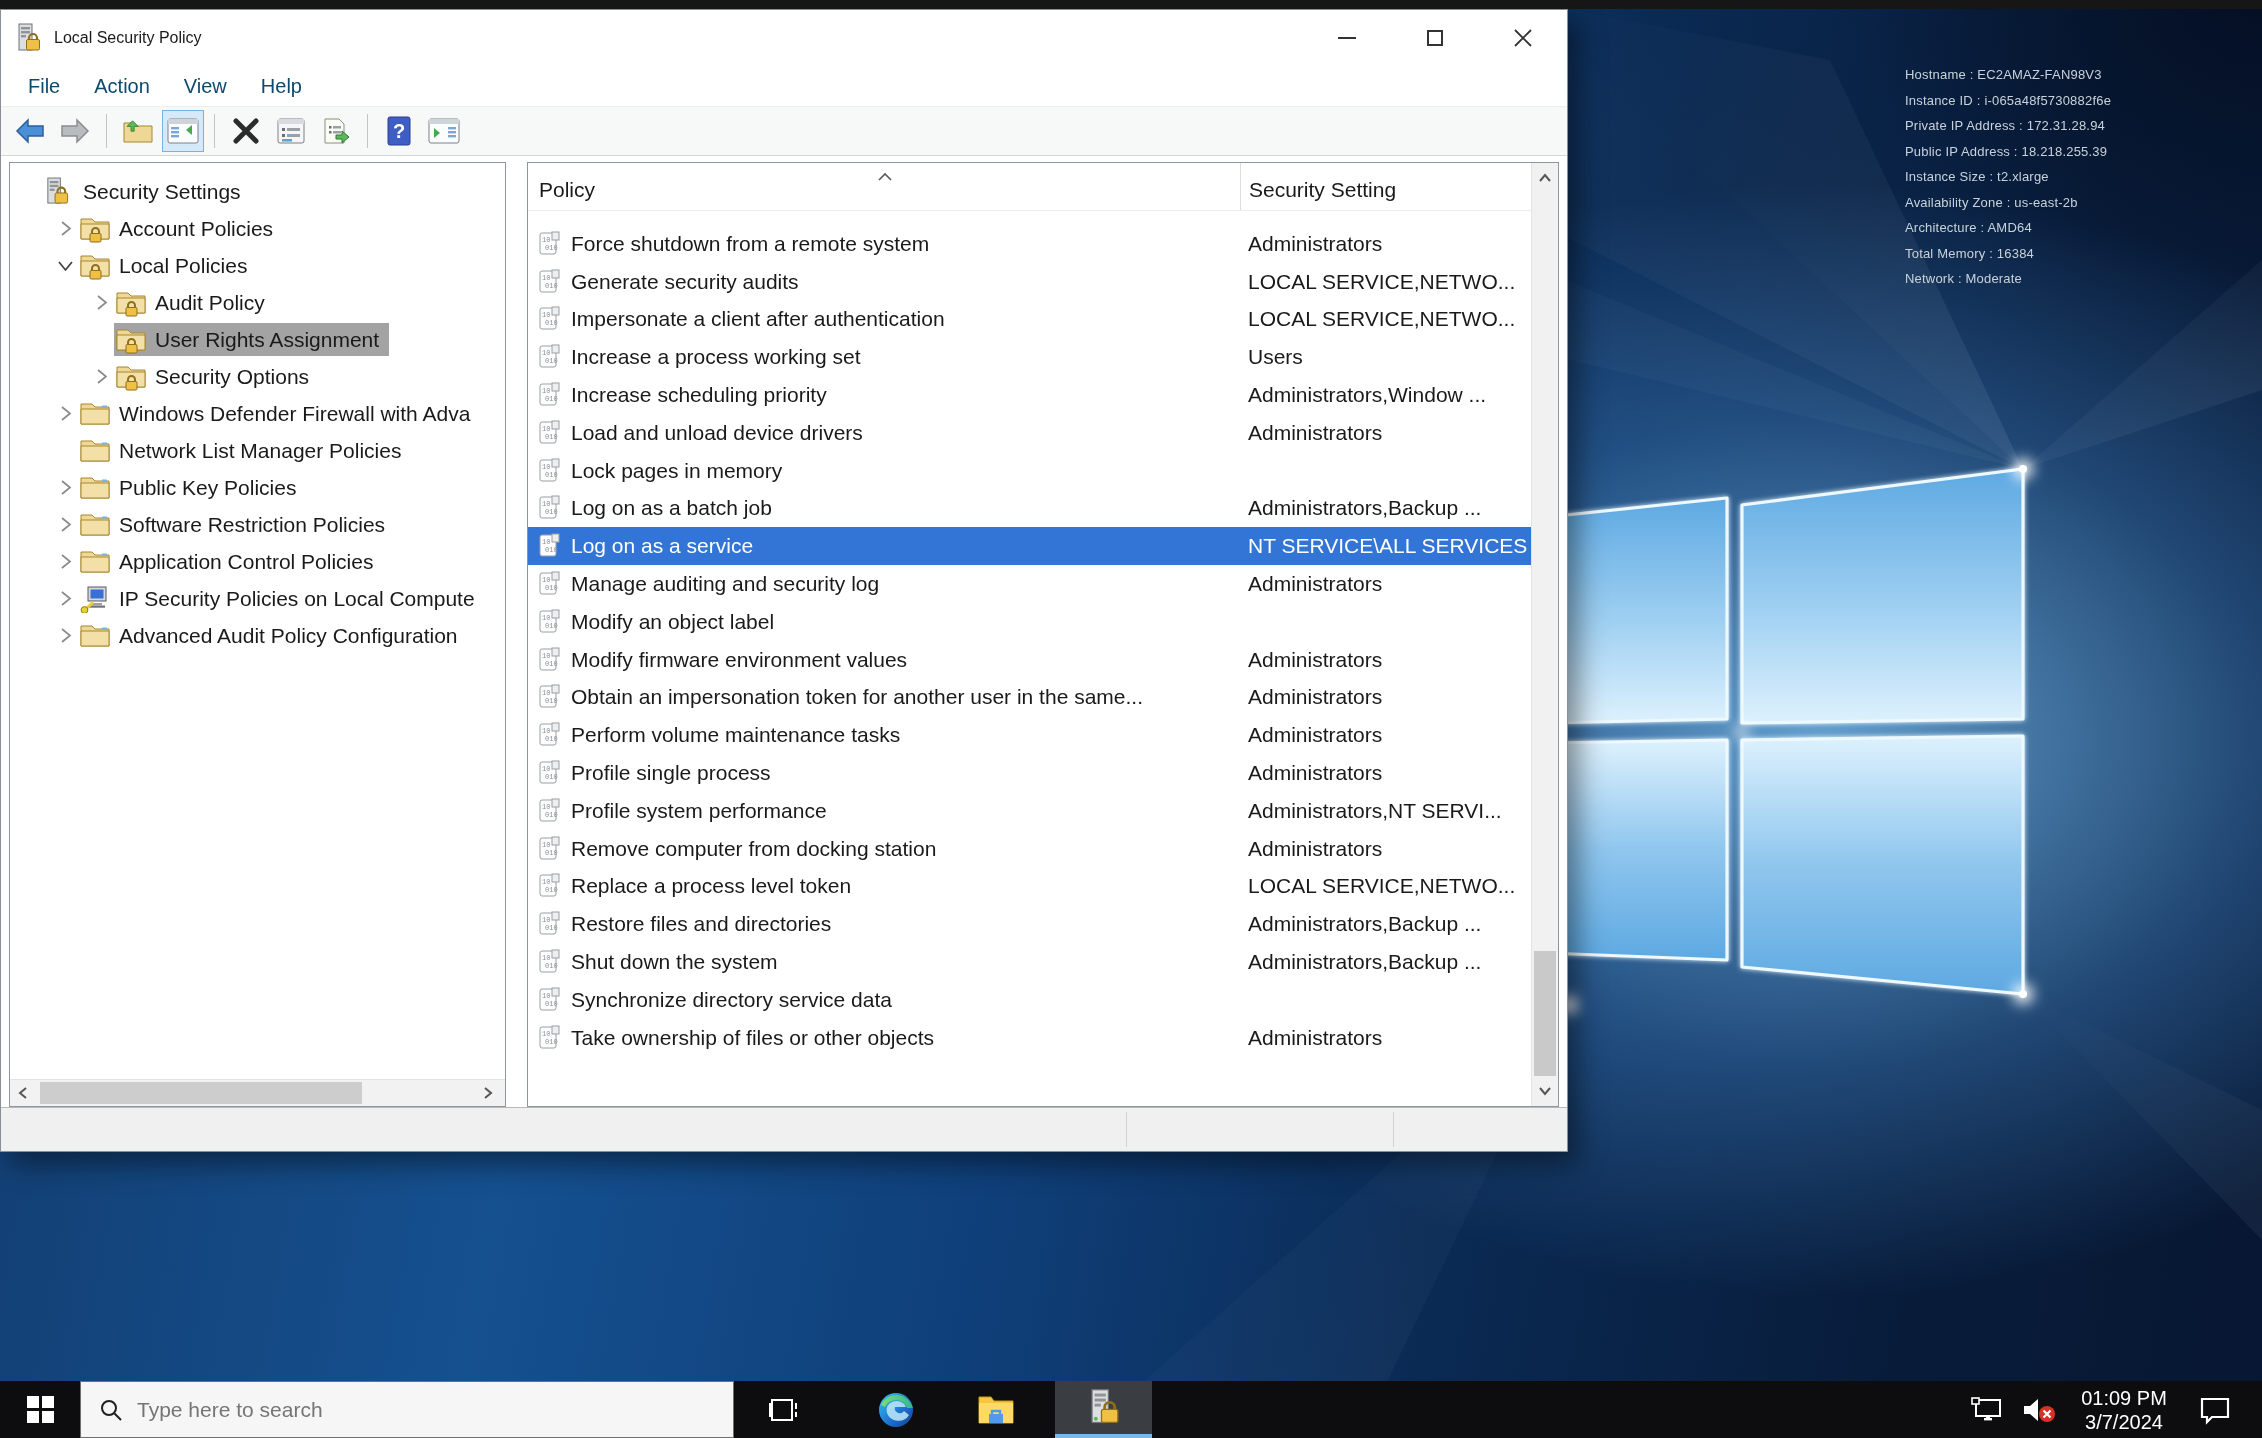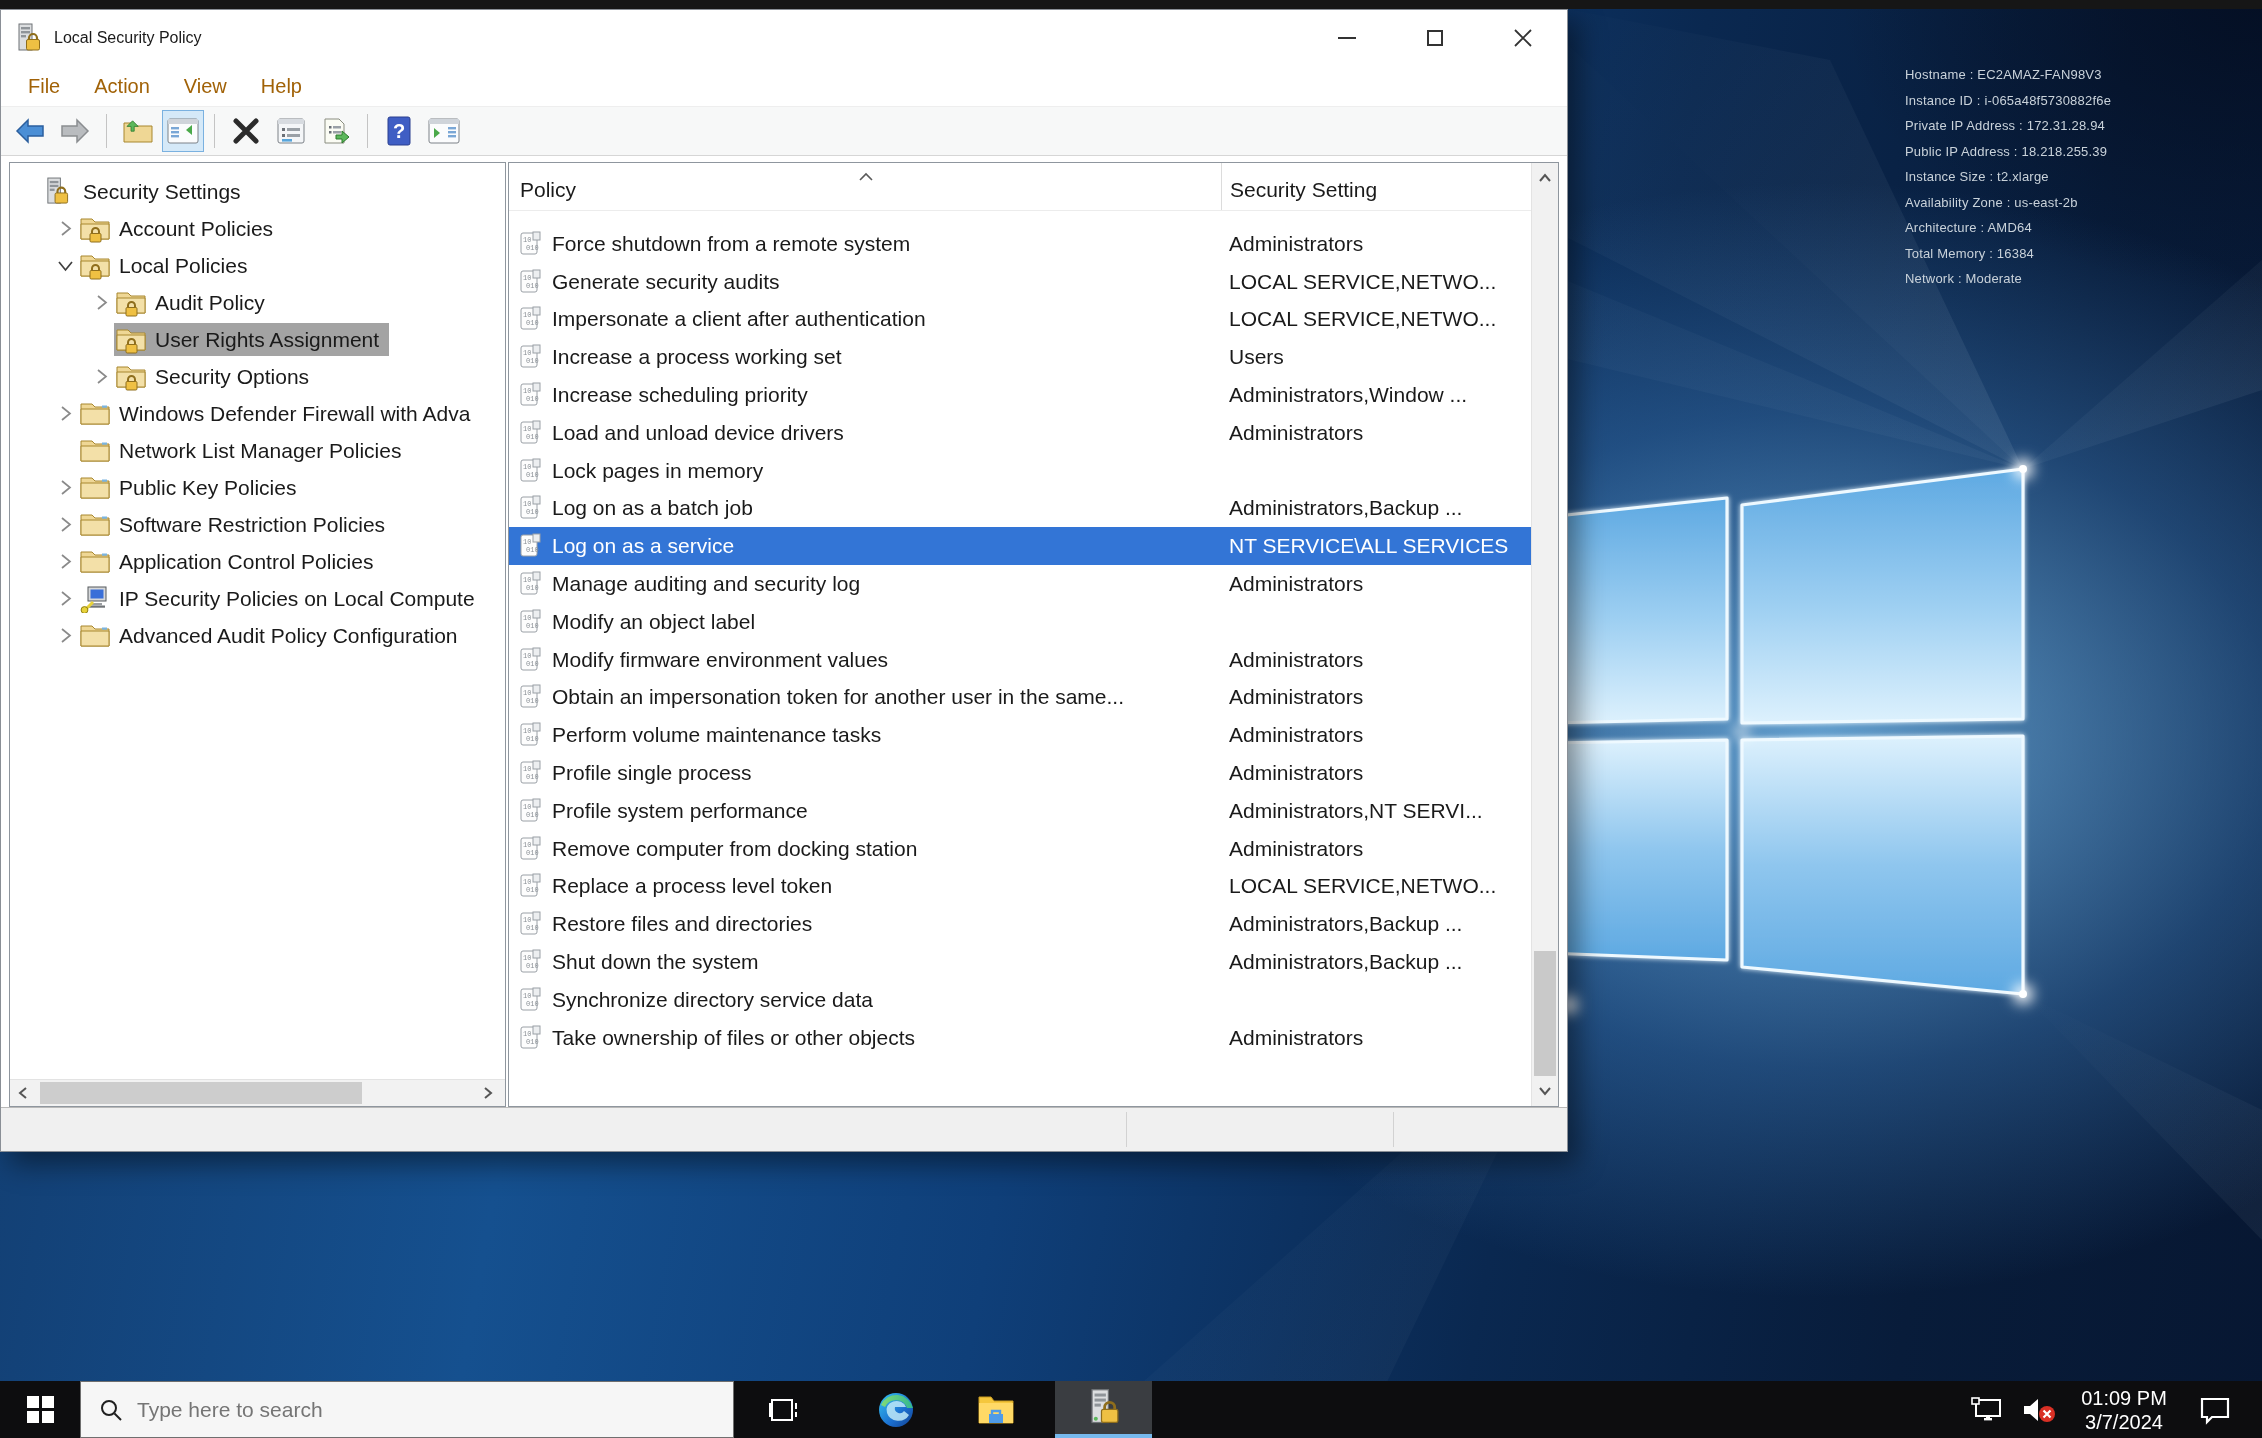--- a/index.html
+++ b/index.html
@@ -25,30 +25,30 @@
   .window { position:absolute; left:0; top:9px; width:1568px; height:1143px; z-index:5;
             background:#fff; border:1px solid #8a8f96; display:flex; flex-direction:column;
             box-shadow:10px 12px 26px rgba(0,0,0,.45); }
   .titlebar { height:56px; display:flex; align-items:center; padding-left:14px; background:#fff; }
   .titlebar .title { font-size:16px; color:#1a1a1a; margin-left:12px; }
   .win-controls { margin-left:auto; display:flex; height:56px; }
   .win-btn { width:88px; height:56px; display:flex; align-items:center; justify-content:center; }
   .glyph-min { width:18px; height:2px; background:#333; }
   .glyph-max { width:16px; height:16px; border:2px solid #333; }
 
-  .menubar { height:40px; display:flex; align-items:center; padding-left:10px; background:#fff; font-size:20px; color:#a16207; }
+  .menubar { height:40px; display:flex; align-items:center; padding-left:10px; background:#fff; font-size:20px; color:#0c4a6e; }
   .menu-item { padding:0 17px; height:40px; display:flex; align-items:center; }
 
   .toolbar { height:50px; background:#f7f8f8; border-top:1px solid #eee; border-bottom:1px solid #d6d6d6;
              display:flex; align-items:center; padding-left:8px; gap:3px; }
   .tb-btn { width:42px; height:42px; display:flex; align-items:center; justify-content:center; border:1px solid transparent; }
   .tb-btn.active { background:#d5e9f8; border:1px solid #7ab1e0; }
   .tb-sep { width:1px; height:34px; background:#c4c4c4; margin:0 7px; }
 
-  .content { flex:1; display:flex; padding:6px 8px 0 8px; gap:2px; min-height:0; }
+  .content { flex:1; display:flex; padding:6px 8px 0 8px; gap:21px; min-height:0; }
   .pane { background:#fff; border:1px solid #8f969e; position:relative; overflow:hidden; }
   .tree-pane { width:497px; padding-top:10px; }
   .list-pane { flex:1; display:flex; flex-direction:column; }
 
   
   .tree-row { height:37px; display:flex; align-items:center; white-space:nowrap; font-size:21px; color:#1a1a1a; }
   .tree-expander { width:26px; height:26px; display:flex; align-items:center; justify-content:center; flex:none; }
   .tree-inner { display:flex; align-items:center; height:33px; padding:0 10px 0 2px; }
   .tree-row.selected .tree-inner { background:#a3a3a3; }
   .tree-icon { width:30px; height:28px; margin-right:9px; flex:none; display:flex; align-items:center; }

